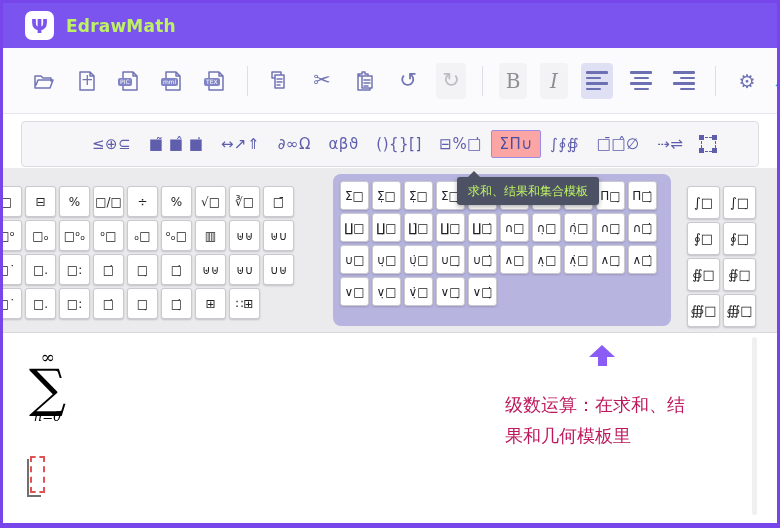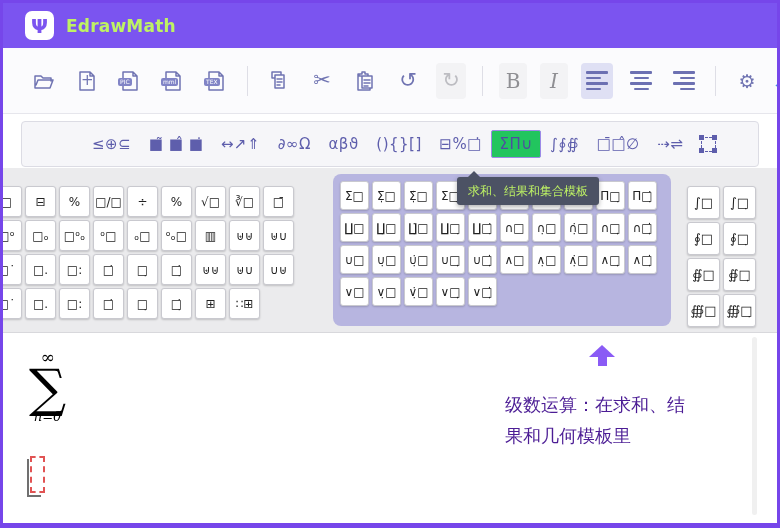--- a/index.html
+++ b/index.html
@@ -38,21 +38,21 @@
   .align-right .s{margin-left:auto;}
   .tb-align-left{background:#DFE0F4;width:32px;}
   .gear{font-size:19px;}
   .feedback{color:#4A90E2;font-size:14px;white-space:nowrap;cursor:pointer;}
   
   .catbar{position:absolute;left:18px;right:18px;top:118px;height:46px;background:#F6F6F9;
     border:1px solid #DCDCE4;border-radius:4px;display:flex;align-items:center;
     padding:0 34px 0 62px;justify-content:space-between;color:#5E5EAC;font-size:15px;}
   .cat-item{padding:4px 7px;border:1px solid transparent;letter-spacing:.5px;
     white-space:nowrap;cursor:pointer;}
-  .cat-item.selected{background:#22c55e;border-color:#9C8AE8;border-radius:2px;color:#4E4EA0;}
+  .cat-item.selected{background:#fca5a5;border-color:#9C8AE8;border-radius:2px;color:#4E4EA0;}
   .sel-icon{display:block;width:15px;height:15px;border:1.5px dashed #5E5EAC;position:relative;}
   .sel-icon::before{content:"";position:absolute;left:-3px;top:-3px;width:5px;height:5px;
     background:#5E5EAC;box-shadow:13px 0 #5E5EAC,0 13px #5E5EAC,13px 13px #5E5EAC;}
   
   .palette{position:absolute;left:0;top:165px;right:0;height:164px;background:#EBEBED;}
   .grid-left{position:absolute;left:-12px;top:18px;display:flex;flex-direction:column;gap:3px;}
   .p-row{display:flex;gap:3px;}
   .p-cell{width:31px;height:31px;background:#fff;border:1px solid #C9C9CF;border-radius:3px;
     box-shadow:0 1px 2px rgba(0,0,0,.18);display:flex;align-items:center;justify-content:center;
     font-size:12px;color:#222;cursor:pointer;}
@@ -74,21 +74,21 @@
   .sum{display:flex;flex-direction:column;align-items:center;margin-right:7px;}
   .sum-upper{font-family:"DejaVu Serif",serif;font-size:17px;line-height:1;}
   .sum-op{font-family:"DejaVu Serif",serif;font-size:52px;line-height:.85;}
   .sum-lower{font-family:"DejaVu Serif",serif;font-style:italic;font-size:13px;line-height:1.1;}
   .terms{font-family:"DejaVu Serif",serif;font-style:italic;font-size:30px;letter-spacing:1px;}
   .terms sup{font-size:18px;}
   .arrow-up{position:absolute;left:586px;top:12px;width:0;height:0;
     border:13px solid transparent;border-bottom:12px solid #8A5BF5;border-top:none;}
   .arrow-stem{position:absolute;left:595px;top:23px;width:9px;height:10px;background:#8A5BF5;}
   .annot-text{position:absolute;left:502px;top:56px;font-size:18px;line-height:31px;
-    color:#4c1d95;width:252px;}
+    color:#be185d;width:252px;}
   .cursor-bracket{position:absolute;left:24px;top:126px;width:14px;height:38px;
     border-left:2px solid #707070;border-bottom:2px solid #707070;}
   .cursor-box{position:absolute;left:27px;top:123px;width:15px;height:37px;
     border:2px dashed #E15353;cursor:text;}
   .scroll-track{position:absolute;right:20px;top:4px;bottom:8px;width:5px;background:#F0F0F0;
     border-radius:3px;}
 </style>
 </head>
 <body>
 

